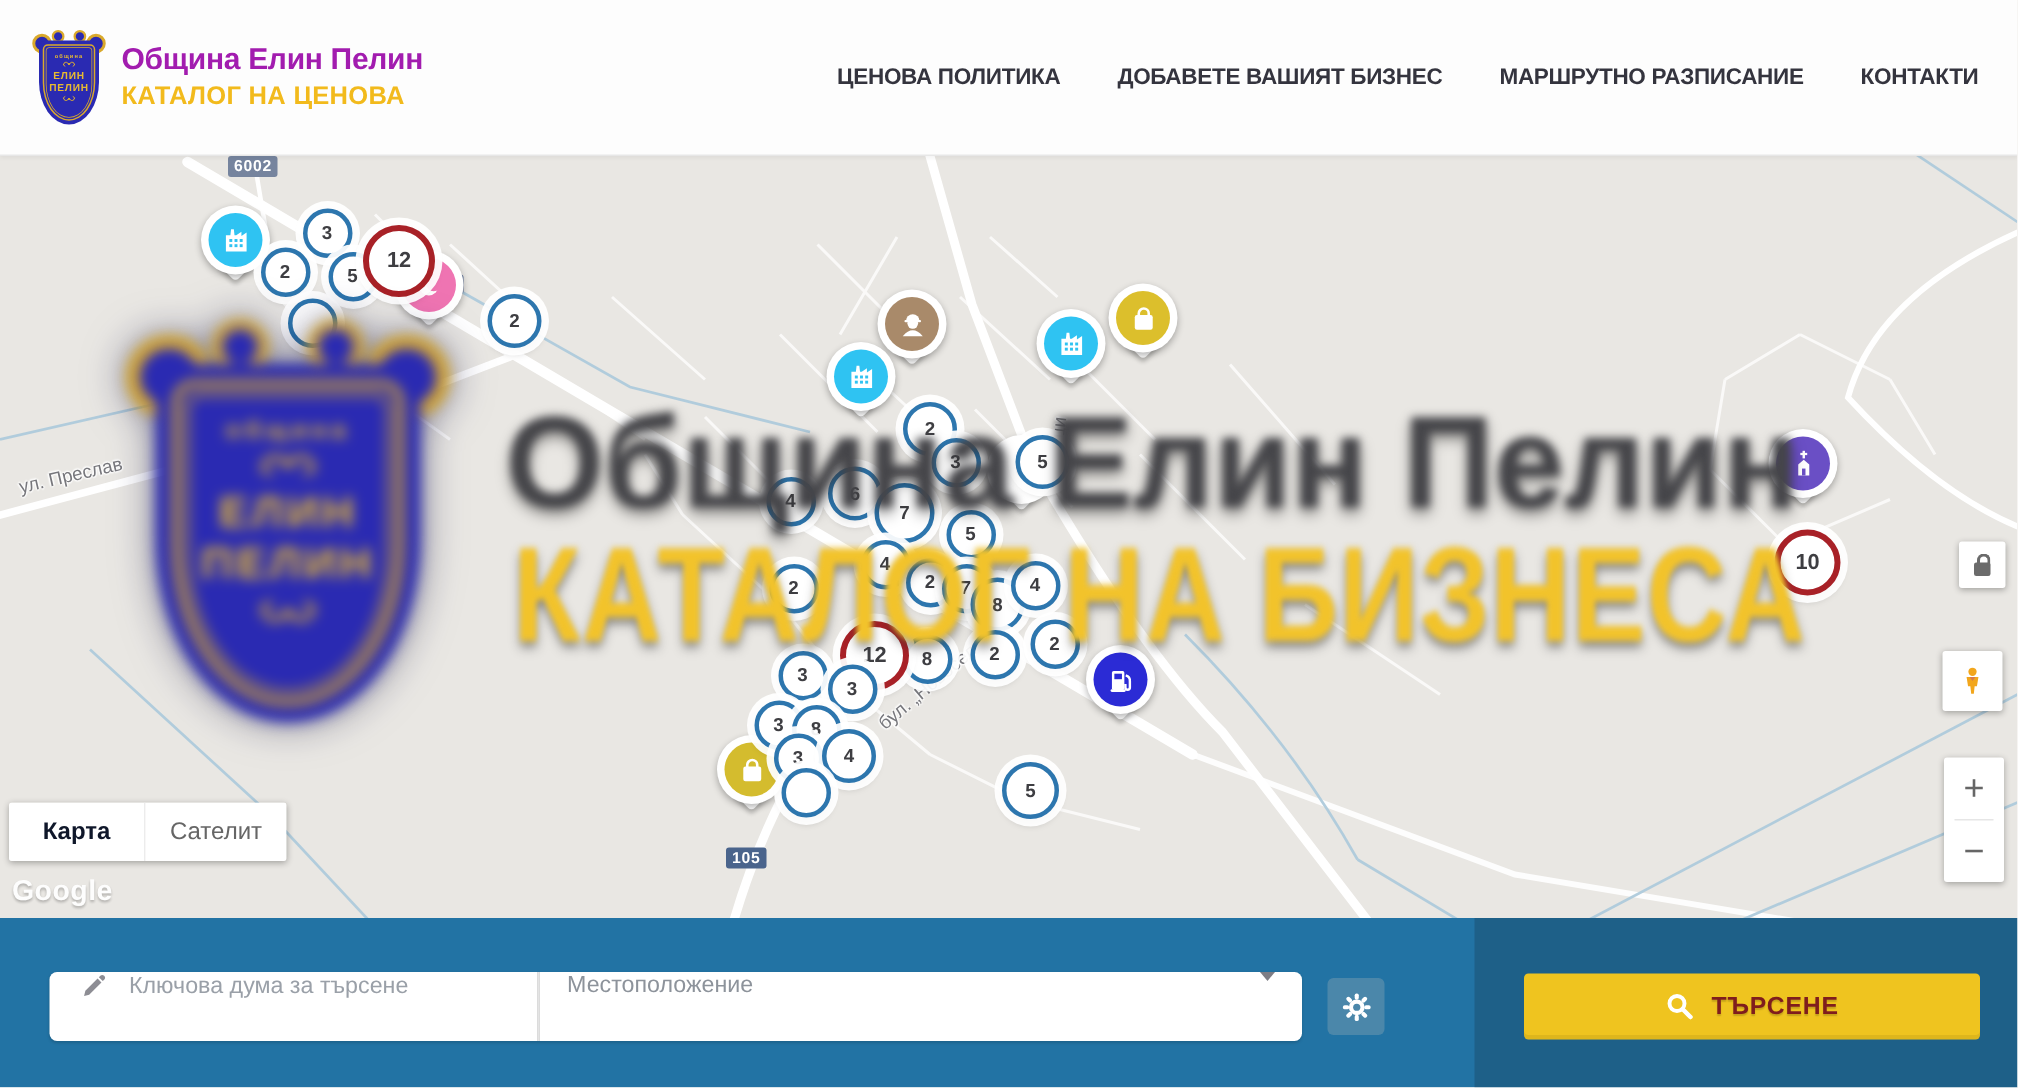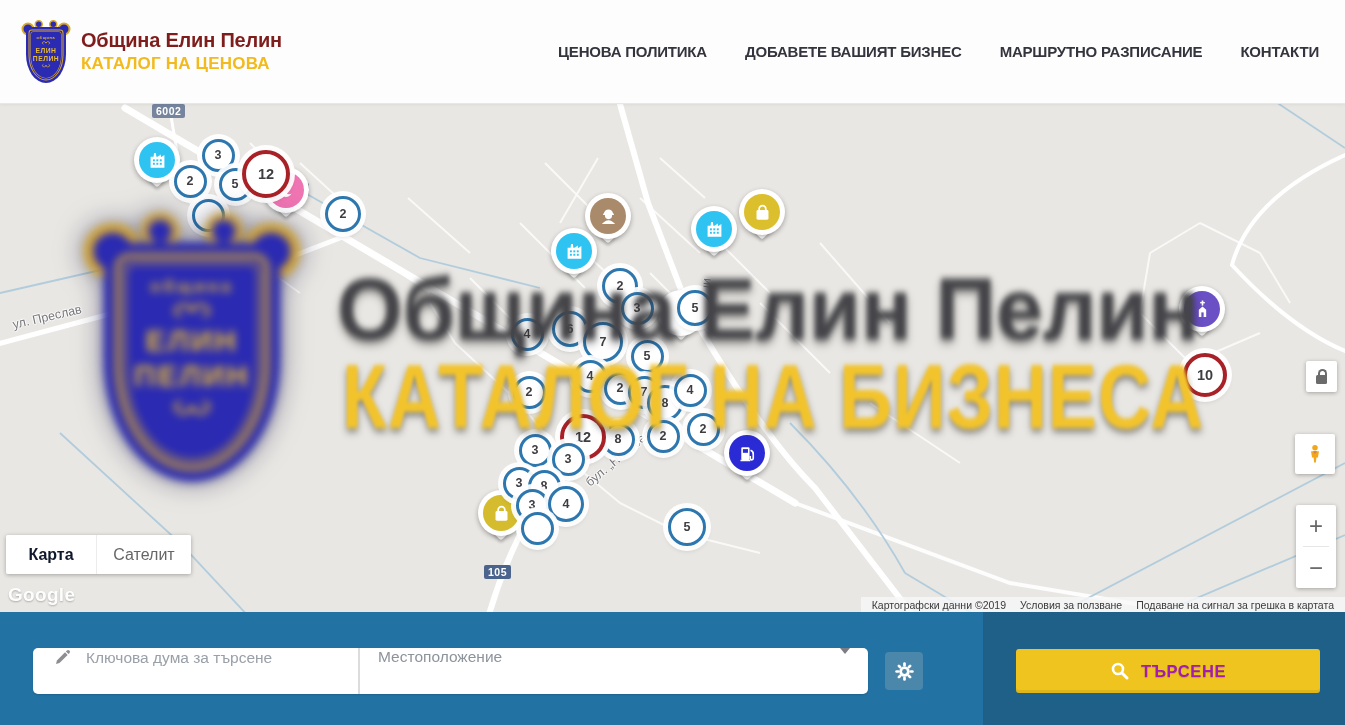--- a/index.html
+++ b/index.html
@@ -5,21 +5,21 @@
   html,body{margin:0;padding:0;}
   body{font-family:"Liberation Sans","DejaVu Sans",sans-serif;background:#fff;}
   .page{position:relative;width:1345px;height:725px;overflow:hidden;background:#fff;}
 
   
   .header{position:absolute;left:0;top:0;width:1345px;height:103px;background:#fdfdfd;
           border-bottom:1px solid #e7e7e7;box-shadow:0 1px 3px rgba(0,0,0,.05);z-index:20;
           display:flex;align-items:center;justify-content:space-between;}
   .logo{display:flex;align-items:center;margin-left:21px;}
   .logo-text{margin-left:10px;}
-  .logo-title{font-size:20px;font-weight:700;color:#7f1d1d;letter-spacing:-0.2px;}
+  .logo-title{font-size:20px;font-weight:700;color:#a21caf;letter-spacing:-0.2px;}
   .logo-subtitle{font-size:17px;font-weight:700;color:#f2ba1c;letter-spacing:0.2px;margin-top:2px;}
   .nav{display:flex;gap:38px;margin-right:26px;margin-left:41px;}
   .nav-item{font-size:15px;font-weight:700;color:#34343e;letter-spacing:-0.2px;cursor:pointer;white-space:nowrap;}
 
   
   .crest-wrap{position:relative;}
   .crest{position:relative;width:100px;height:128px;}
   .c-shield{position:absolute;left:10px;right:10px;top:14px;bottom:2px;background:#2a2ab2;
             border-radius:10px 10px 42px 42px/10px 10px 60px 60px;}
   .c-b1{position:absolute;inset:5px;border:2.5px solid #d9a92c;border-radius:7px 7px 36px 36px/7px 7px 52px 52px;}
@@ -104,21 +104,21 @@
   .sb-keyword input::placeholder{color:#9aa0a8;opacity:1;}
   .sb-divider{width:1px;background:#dcdcdc;margin:0;}
   .sb-select{flex:1;justify-content:space-between;padding:0 18px 0 18px;font-size:15.5px;color:#8d939b;cursor:pointer;}
   .caret{width:0;height:0;border-left:5px solid transparent;border-right:5px solid transparent;
          border-top:6px solid #7d7d85;}
   .gear-btn{position:absolute;left:885px;top:40px;width:38px;height:38px;background:#4b87aa;border:none;
             border-radius:4px;display:flex;align-items:center;justify-content:center;cursor:pointer;}
   .search-btn{position:absolute;left:1016px;top:37px;width:304px;height:44px;background:#efc41f;border:none;
               border-radius:3px;display:flex;align-items:center;justify-content:center;gap:11px;cursor:pointer;
               box-shadow:inset 0 -3px 0 rgba(0,0,0,.07);}
-  .search-btn span{color:#a21caf;font-size:16.5px;font-weight:700;letter-spacing:.6px;
+  .search-btn span{color:#7f1d1d;font-size:16.5px;font-weight:700;letter-spacing:.6px;
                    text-shadow:0 1px 1px rgba(0,0,0,.18);font-family:"Liberation Sans","DejaVu Sans",sans-serif;}
 </style>
 </head>
 <body>
 
 <div class="page">
 
   <div class="header">
     <div class="logo">
       <div class="crest-wrap" style="width:50px;height:64px;">
@@ -371,25 +371,20 @@
       </div>
     </div>
     <div class="wm wm-line1">Община Елин Пелин</div>
     <div class="wm wm-line2">КАТАЛОГ НА БИЗНЕСА</div>
 
     <div class="maptype">
       <div class="mt mt-map">Карта</div>
       <div class="mt mt-sat">Сателит</div>
     </div>
     <div class="google-logo">Google</div>
-    <div class="attribution">
-      <span>Картографски данни ©2019</span>
-      <span>Условия за ползване</span>
-      <span>Подаване на сигнал за грешка в картата</span>
-    </div>
     <div class="ctl ctl-lock">
       <div class="lock"></div>
     </div>
     <div class="ctl ctl-pegman">
       <svg width="22" height="22" viewBox="0 0 20 20">
         <circle cx="10" cy="4.4" r="2.5" fill="#f2a61c"></circle>
         <path fill="#f2a61c" d="M6.4,7.6 h7.2 l-.9,5.6 h-1.4 l-.5,4.6 h-1.6 l-.5,-4.6 h-1.4 z"></path>
         <path fill="#d97b4a" d="M8.2,7.6 l1.8,2.4 1.8,-2.4 z"></path>
       </svg>
     </div>

